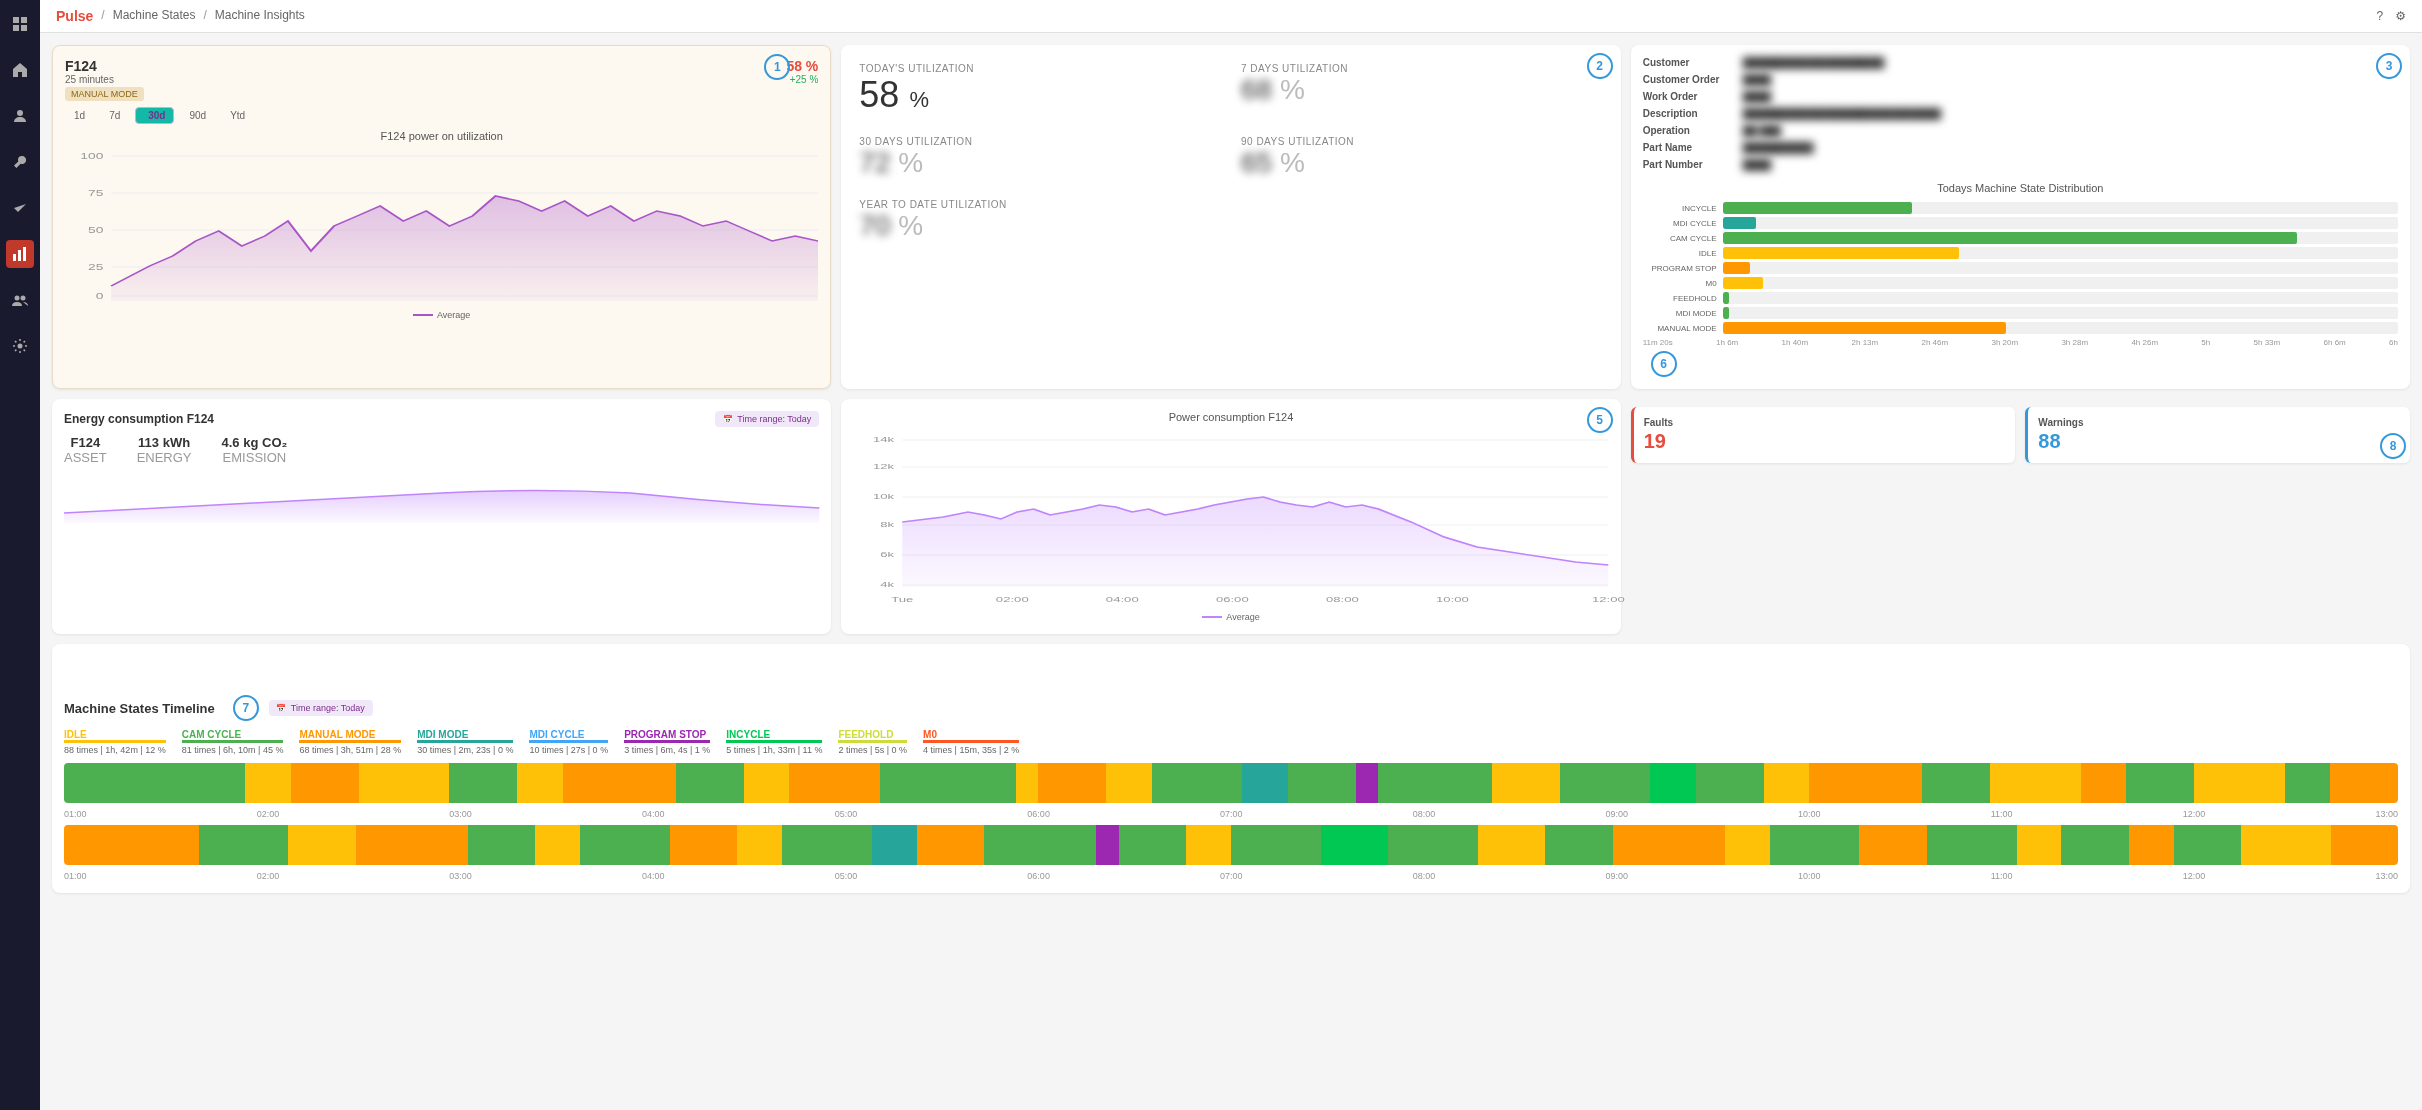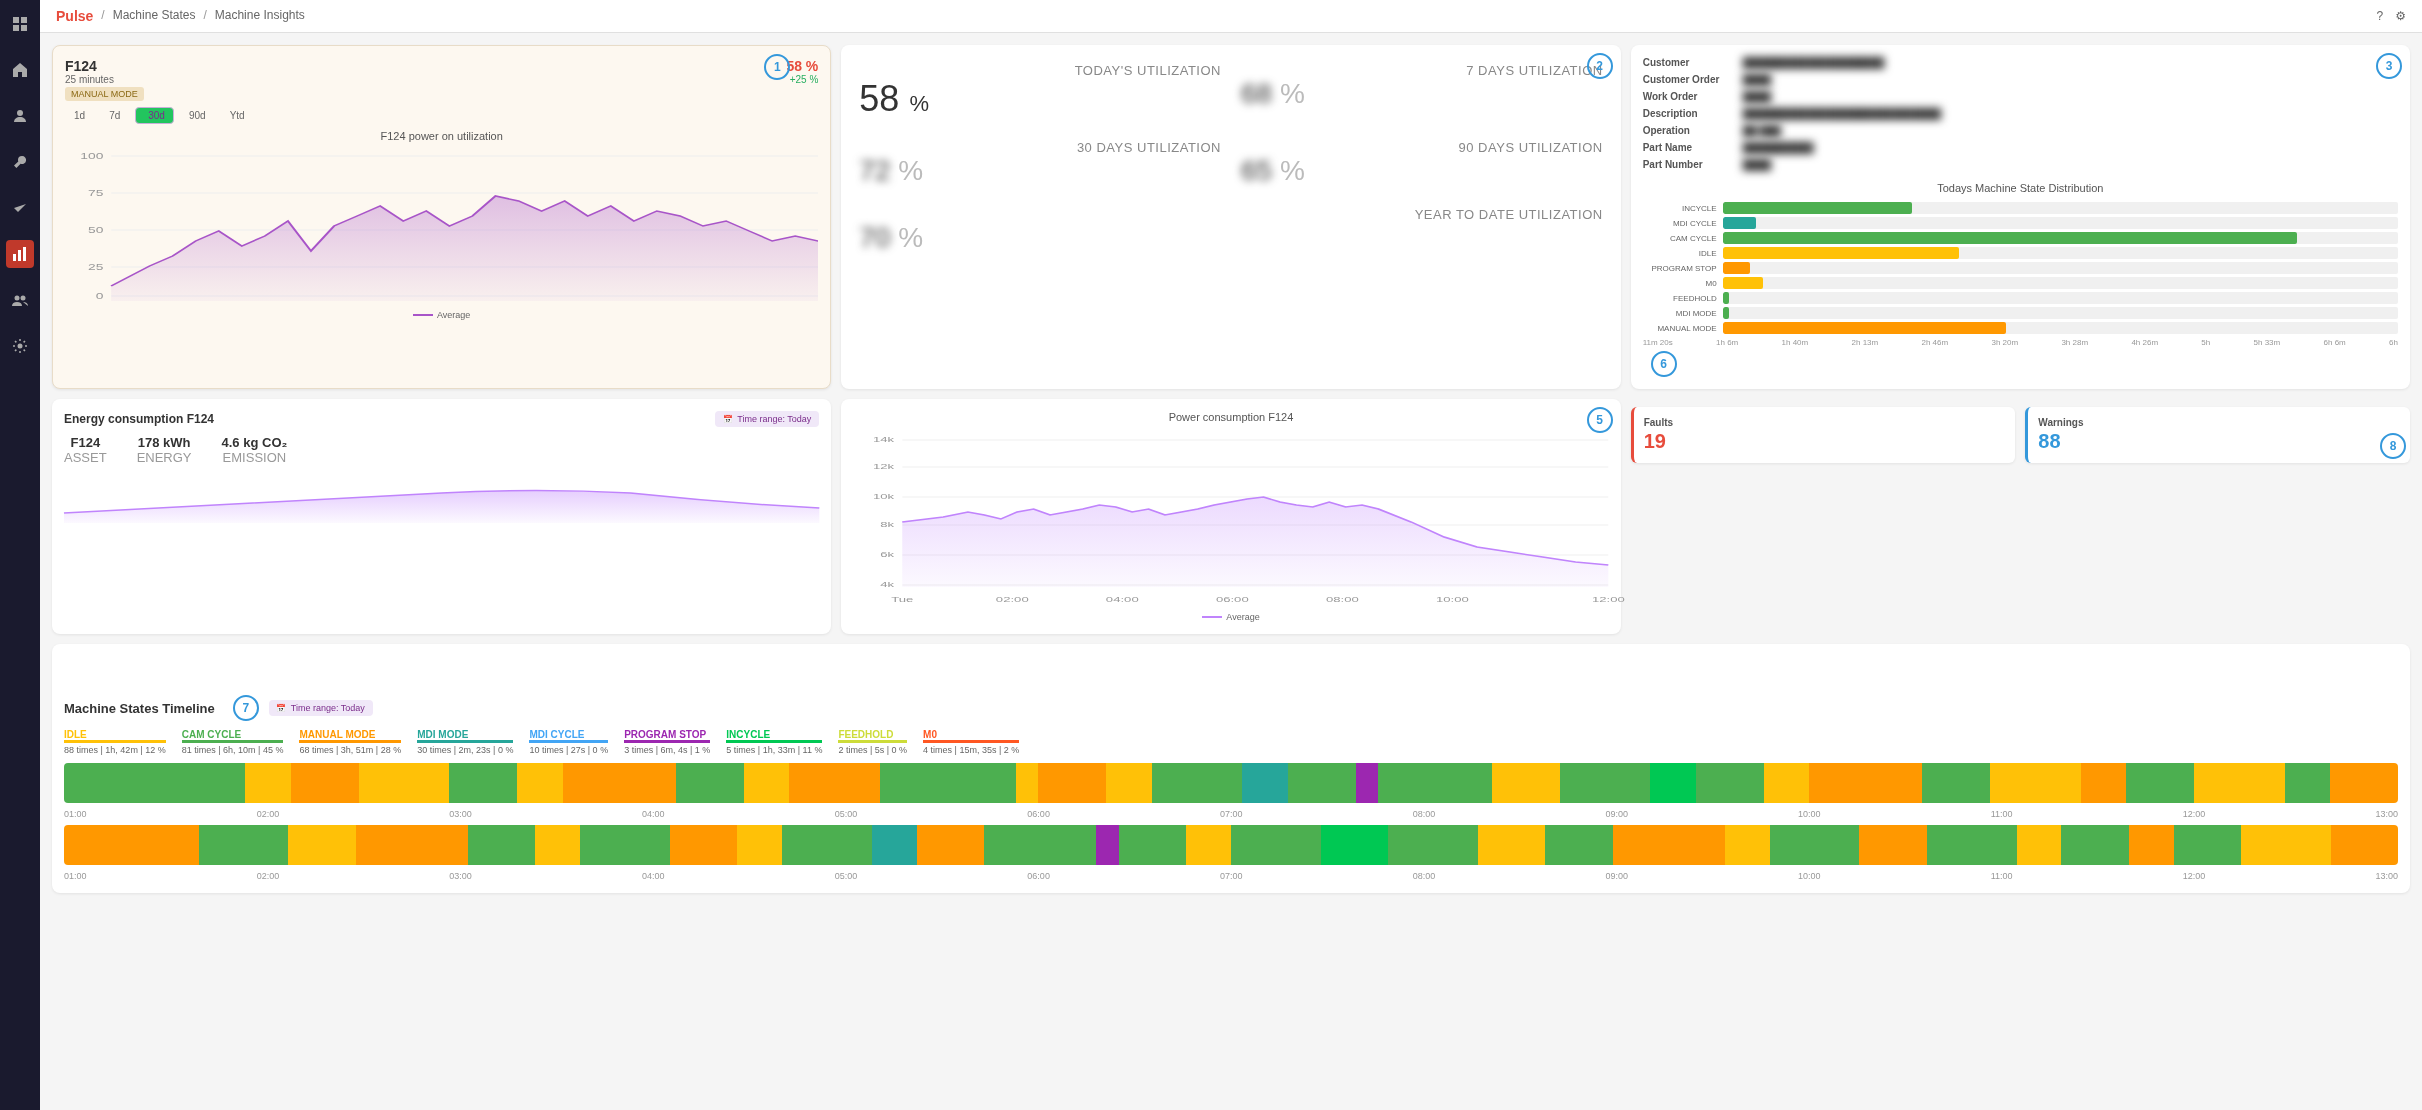--- a/index.html
+++ b/index.html
@@ -52,29 +52,29 @@
     .card-machine-header { display: flex; justify-content: space-between; align-items: flex-start; margin-bottom: 2px; }
     .machine-title { font-weight: 700; font-size: 14px; }
     .machine-sub { font-size: 10px; color: #666; }
     .machine-badge { font-size: 9px; background: #f0e0c0; color: #8b6914; padding: 2px 6px; border-radius: 3px; margin-top: 2px; display: inline-block; }
     .machine-pct { text-align: right; }
     .machine-pct-val { font-size: 14px; font-weight: 700; color: #e74c3c; }
     .machine-pct-delta { font-size: 10px; color: #27ae60; }
 
     .period-tabs { display: flex; gap: 6px; margin: 6px 0; }
     .period-tab { padding: 2px 8px; border-radius: 4px; font-size: 10px; cursor: pointer; color: #666; border: 1px solid transparent; }
-    .period-tab.active { background: #22c55e; color: #7b2d8b; border-color: #c9b0d9; font-weight: 400; padding-left: 12px; }
+    .period-tab.active { background: #14b8a6; color: #7b2d8b; border-color: #c9b0d9; font-weight: 700; padding-left: 12px; }
 
     .chart-title { text-align: center; font-size: 11px; color: #555; margin-bottom: 4px; }
     .chart-area { width: 100%; height: 160px; position: relative; overflow: hidden; }
 
     
     .util-grid { display: grid; grid-template-columns: 1fr 1fr; gap: 8px; }
     .util-item { padding: 6px; }
-    .util-label { font-size: 13px; color: #888; text-transform: uppercase; letter-spacing: 0.5px; text-align: right; }
+    .util-label { font-size: 10px; color: #888; text-transform: uppercase; letter-spacing: 0.5px; }
     .util-value { font-size: 28px; font-weight: 300; color: #333; }
     .util-value.large { font-size: 36px; }
     .util-pct-blurred { filter: blur(4px); display: inline-block; }
 
     
     .job-info-row { display: flex; margin-bottom: 6px; }
     .job-info-label { font-size: 10px; color: #555; font-weight: 600; min-width: 100px; }
     .job-info-value { font-size: 10px; color: #333; }
     .job-info-value.blurred { filter: blur(4px); display: inline-block; }
 
@@ -447,21 +447,21 @@
             <span style="font-size:8px;">📅</span>
             <span>Time range: Today</span>
           </button>
         </div>
         <div class="energy-metrics">
           <div class="energy-metric">
             <div class="energy-metric-val">F124</div>
             <div class="energy-metric-label">ASSET</div>
           </div>
           <div class="energy-metric">
-            <div class="energy-metric-val">178 kWh</div>
+            <div class="energy-metric-val">113 kWh</div>
             <div class="energy-metric-label">ENERGY</div>
           </div>
           <div class="energy-metric">
             <div class="energy-metric-val">4.6 kg CO₂</div>
             <div class="energy-metric-label">EMISSION</div>
           </div>
         </div>
         <svg class="energy-chart" viewBox="0 0 400 50" preserveAspectRatio="none">
           <defs>
             <linearGradient id="energyGrad" x1="0" y1="0" x2="0" y2="1">

